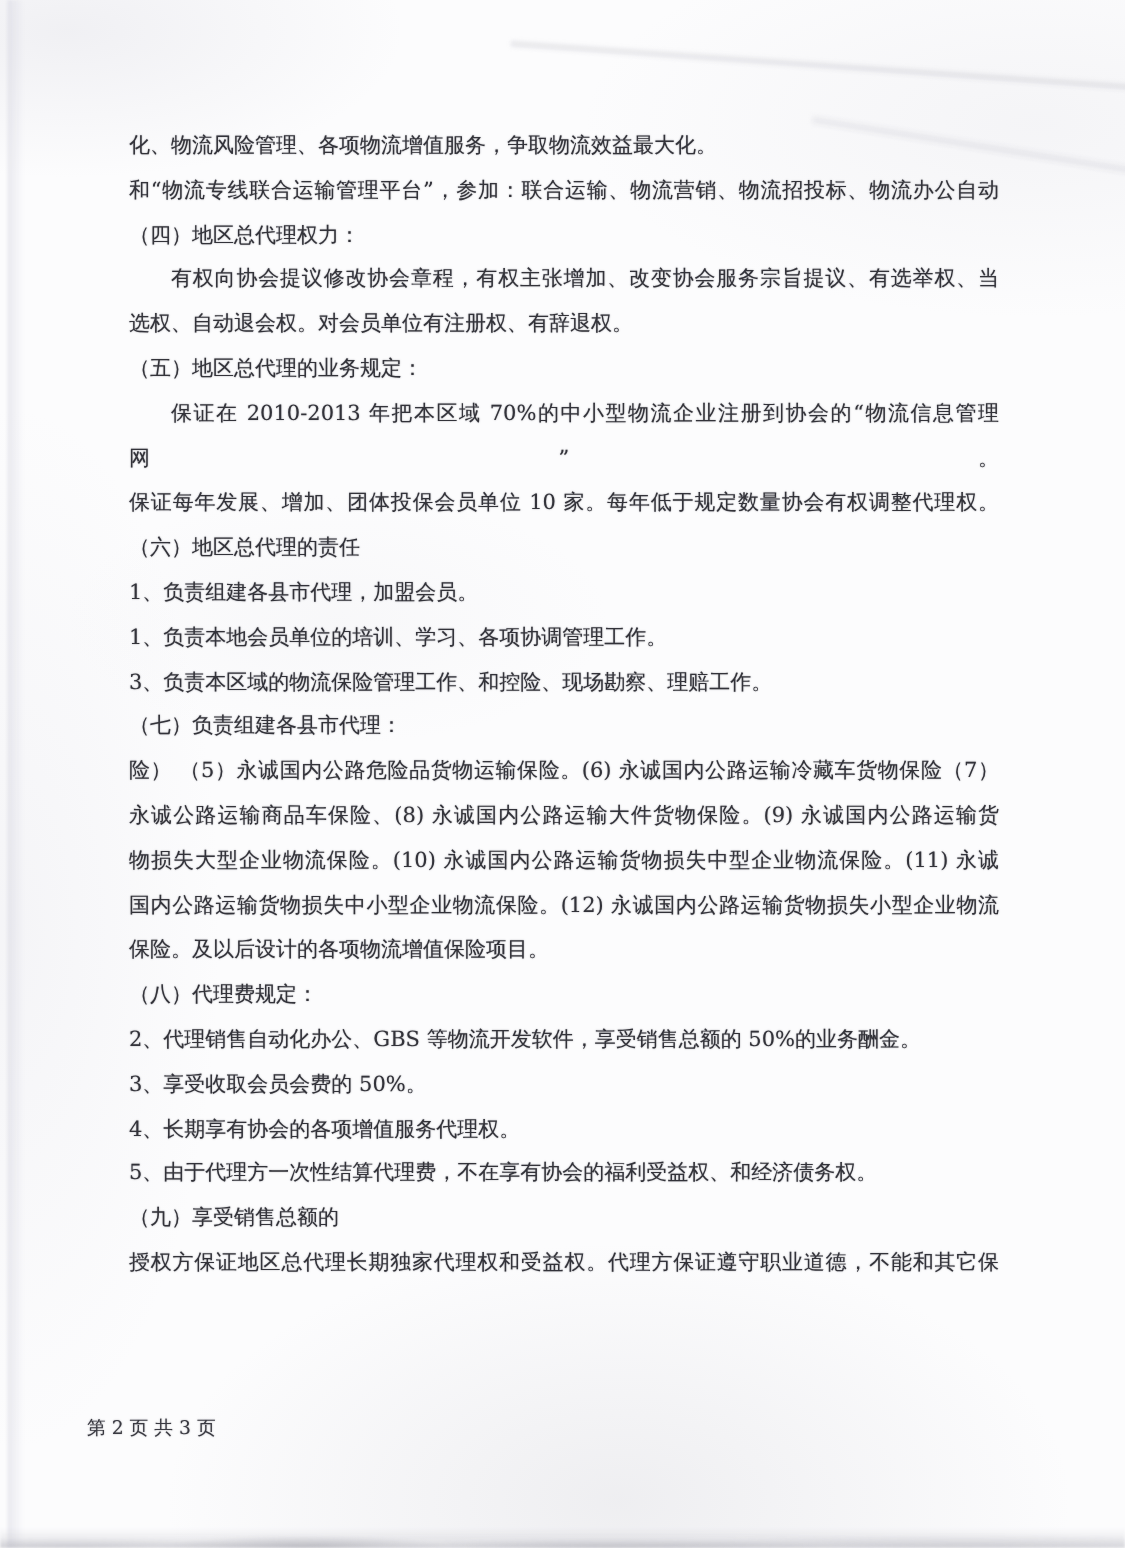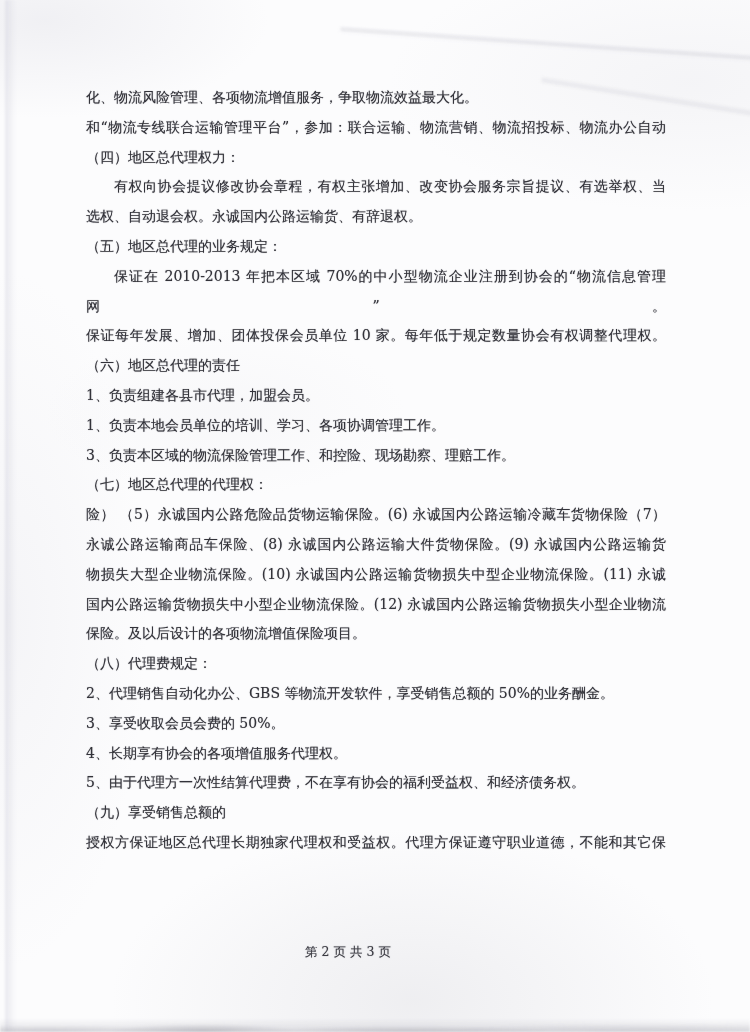--- a/index.html
+++ b/index.html
@@ -83,21 +83,20 @@
   .line.indent { text-indent: 28px; }
   .line.fill {
     text-align: justify;
     text-align-last: justify;
   }
   .footer {
     position: absolute;
     left: 86px;
     top: 944px;
     width: 580px;
-    text-align: center;
     padding-right: 0;
     box-sizing: border-box;
     transform: translateX(-28px);
     color: #3a3a42;
     font-size: 12.5px;
     text-shadow: 0 0 1px rgba(55,55,64,0.5);
     filter: blur(0.3px);
   }
 </style>
 </head>
@@ -107,29 +106,29 @@
 <div class="left-band"></div>
 <div class="crease-top"></div>
 <div class="crease-top2"></div>
 <div class="bottom-edge"></div>
 
 <div class="doc">
     <div class="line">化、物流风险管理、各项物流增值服务，争取物流效益最大化。</div>
     <div class="line fill">和“物流专线联合运输管理平台”，参加：联合运输、物流营销、物流招投标、物流办公自动</div>
     <div class="line">（四）地区总代理权力：</div>
     <div class="line indent fill">有权向协会提议修改协会章程，有权主张增加、改变协会服务宗旨提议、有选举权、当</div>
-    <div class="line">选权、自动退会权。永诚国内公路运输货、有辞退权。</div>
+    <div class="line">选权、自动退会权。对会员单位有注册权、有辞退权。</div>
     <div class="line">（五）地区总代理的业务规定：</div>
     <div class="line indent fill">保证在 2010-2013 年把本区域 70%的中小型物流企业注册到协会的“物流信息管理网”。</div>
     <div class="line fill">保证每年发展、增加、团体投保会员单位 10 家。每年低于规定数量协会有权调整代理权。</div>
     <div class="line">（六）地区总代理的责任</div>
     <div class="line">1、负责组建各县市代理，加盟会员。</div>
     <div class="line">1、负责本地会员单位的培训、学习、各项协调管理工作。</div>
     <div class="line">3、负责本区域的物流保险管理工作、和控险、现场勘察、理赔工作。</div>
-    <div class="line">（七）地区总代理的代理权：</div>
+    <div class="line">（七）负责组建各县市代理：</div>
     <div class="line fill">险） （5）永诚国内公路危险品货物运输保险。(6) 永诚国内公路运输冷藏车货物保险（7）</div>
     <div class="line fill">永诚公路运输商品车保险、(8) 永诚国内公路运输大件货物保险。(9) 永诚国内公路运输货</div>
     <div class="line fill">物损失大型企业物流保险。(10) 永诚国内公路运输货物损失中型企业物流保险。(11) 永诚</div>
     <div class="line fill">国内公路运输货物损失中小型企业物流保险。(12) 永诚国内公路运输货物损失小型企业物流</div>
     <div class="line">保险。及以后设计的各项物流增值保险项目。</div>
     <div class="line">（八）代理费规定：</div>
     <div class="line">2、代理销售自动化办公、GBS 等物流开发软件，享受销售总额的 50%的业务酬金。</div>
     <div class="line">3、享受收取会员会费的 50%。</div>
     <div class="line">4、长期享有协会的各项增值服务代理权。</div>
     <div class="line">5、由于代理方一次性结算代理费，不在享有协会的福利受益权、和经济债务权。</div>

